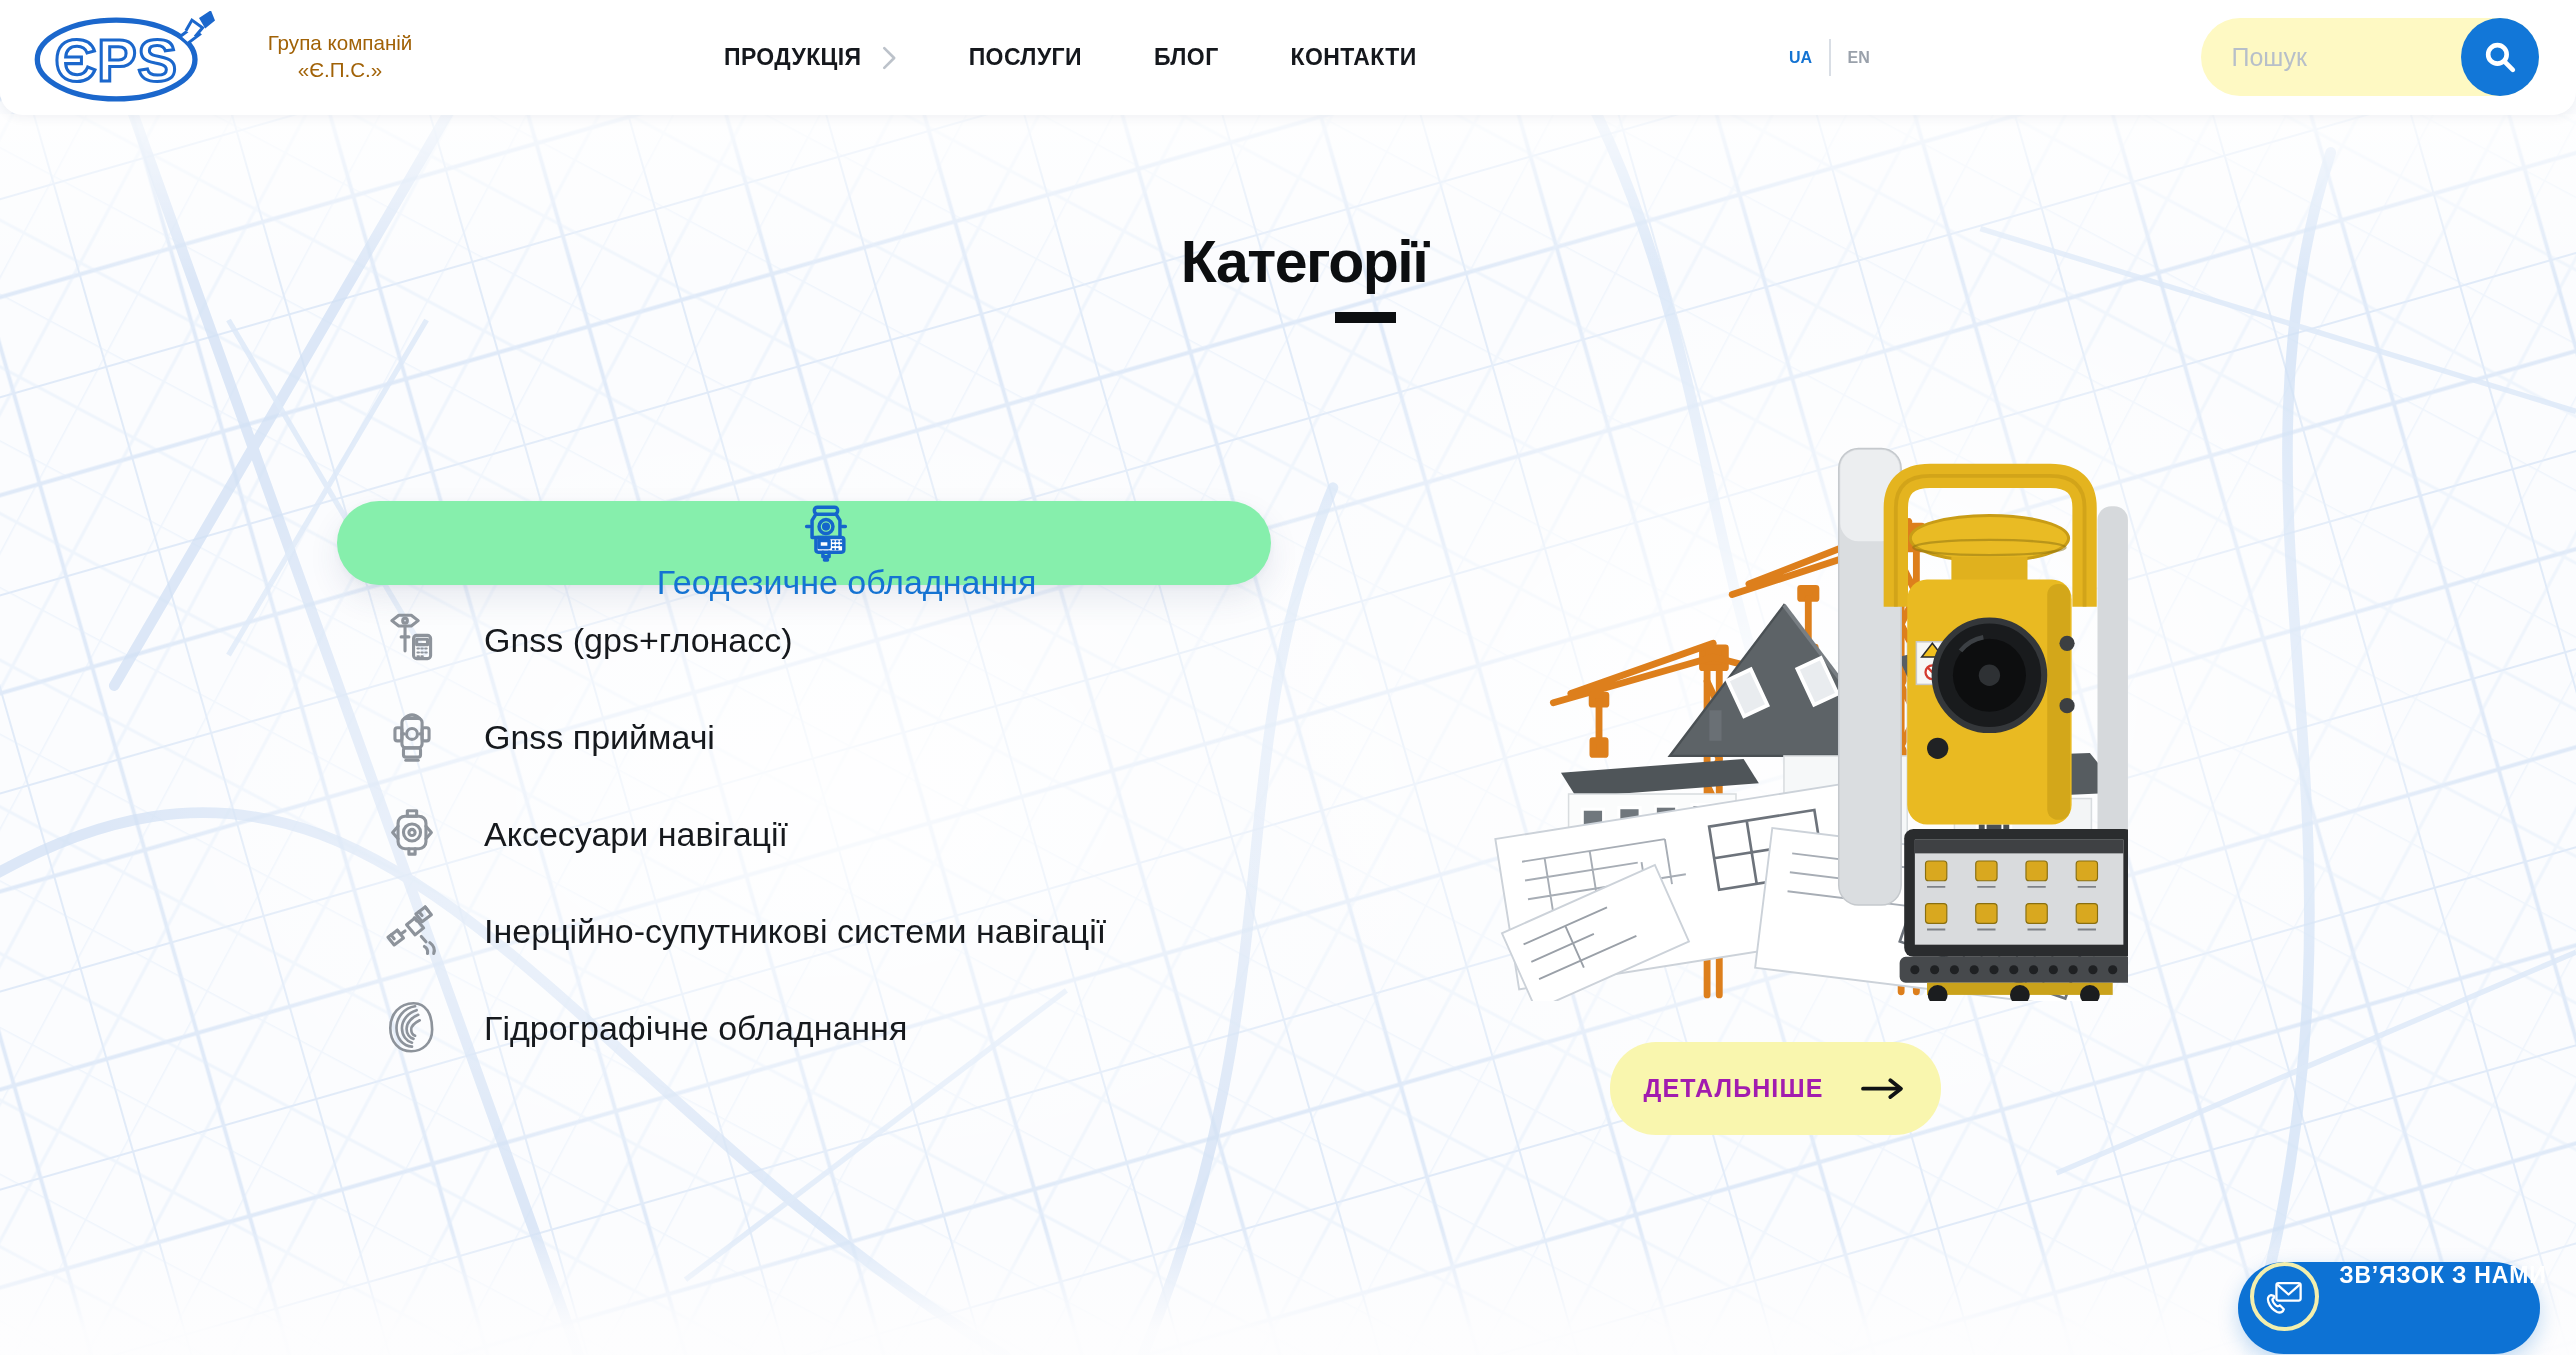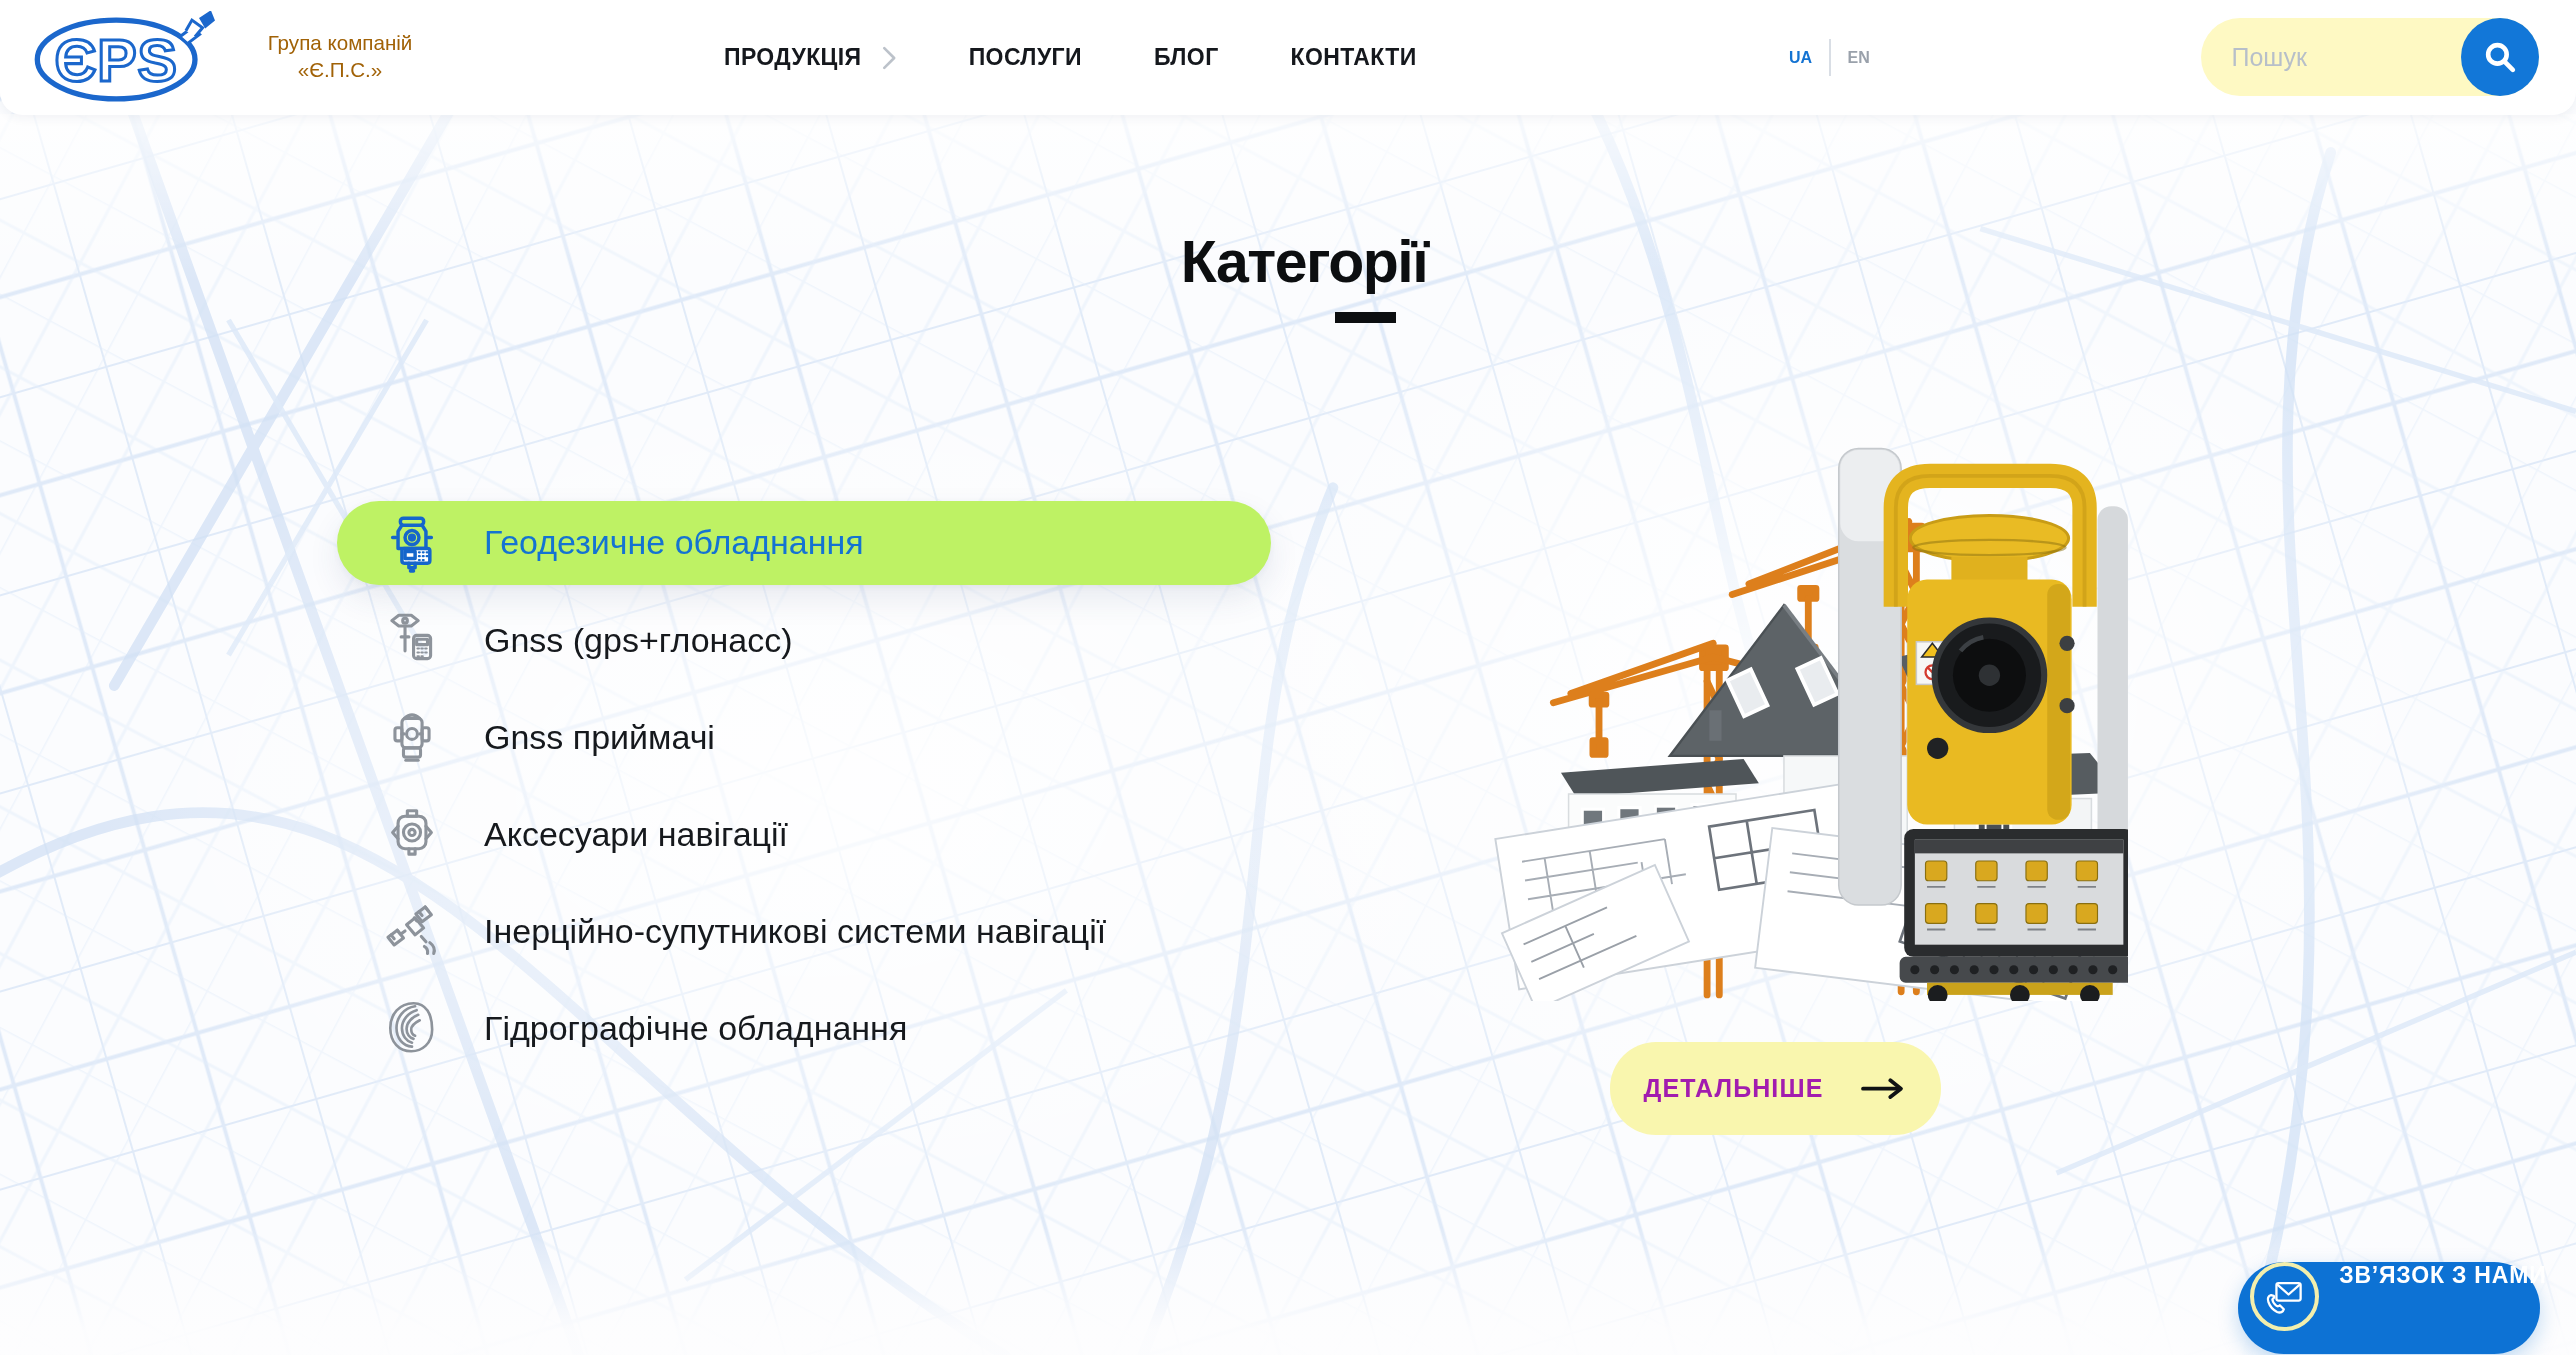--- a/index.html
+++ b/index.html
@@ -42,22 +42,22 @@
 
   
   .page-title{position:absolute;left:50%;top:212px;transform:translateX(-50%);margin:16px;
     font-size:59px;font-weight:800;letter-spacing:-1.5px;color:#0c0e10;z-index:4;}
   .title-dash{position:absolute;left:50%;top:312px;margin-left:47px;width:61px;height:11.4px;
     background:#0c0e10;z-index:4;}
 
   
   .categories{position:absolute;left:337px;top:494px;width:934px;z-index:4;}
   .cat-row{display:flex;align-items:center;height:97px;padding-left:44px;border-radius:49px;cursor:pointer;}
-  .cat-row.active{background:#bef264;height:84px;margin:6.9px 0;
-    box-shadow:0 13.7px 30.5px rgba(50,70,120,.10),0 1.5px 6.1px rgba(50,70,120,.05);}
+  .cat-row.active{background:#86efac;height:84px;margin:6.9px 0;
+    box-shadow:0 13.7px 30.5px rgba(50,70,120,.10),0 1.5px 6.1px rgba(50,70,120,.05);flex-direction:column;}
   .cat-icon{width:62px;height:62px;flex:0 0 62px;display:flex;align-items:center;justify-content:center;}
   .cat-label{margin-left:41px;font-size:34px;color:#16191d;}
   .cat-row.active .cat-label{color:#1473d2;}
 
   
   .hero{position:absolute;left:1481px;top:415px;width:647px;height:586px;z-index:3;}
 
   
   .details-btn{position:absolute;left:1610px;top:1042px;width:331px;height:93px;border:none;
     border-radius:46px;background:#f9f6ae;display:flex;align-items:center;justify-content:center;gap:37px;

